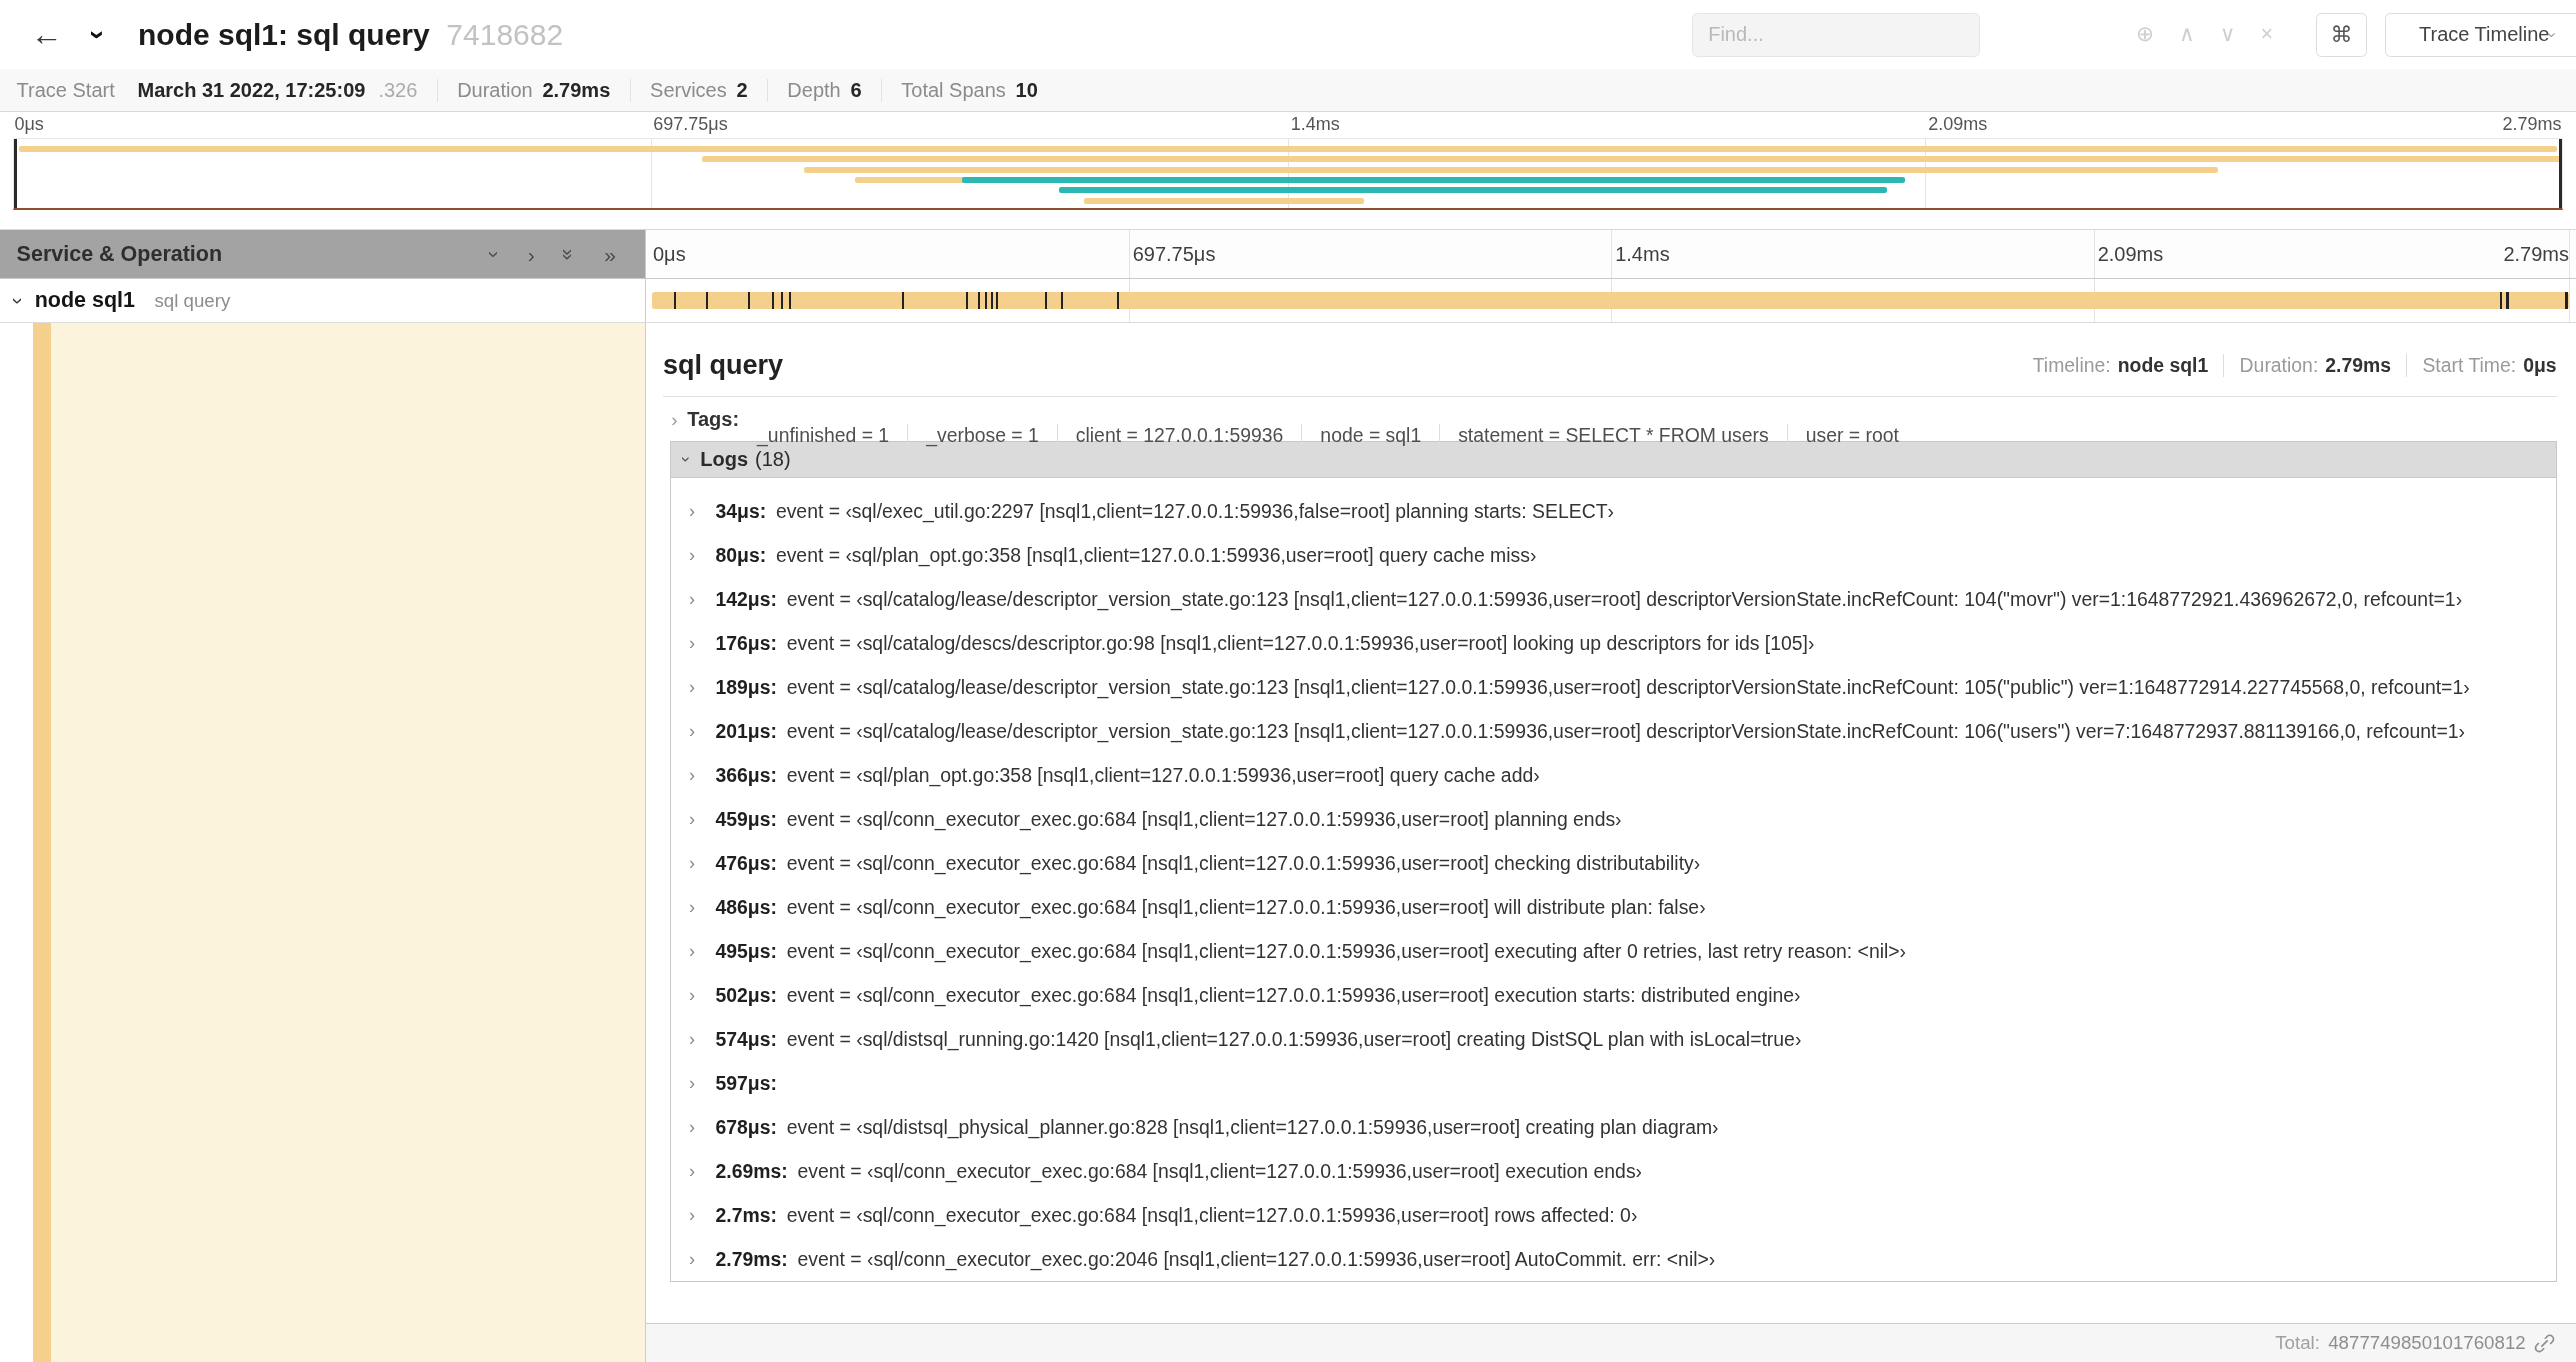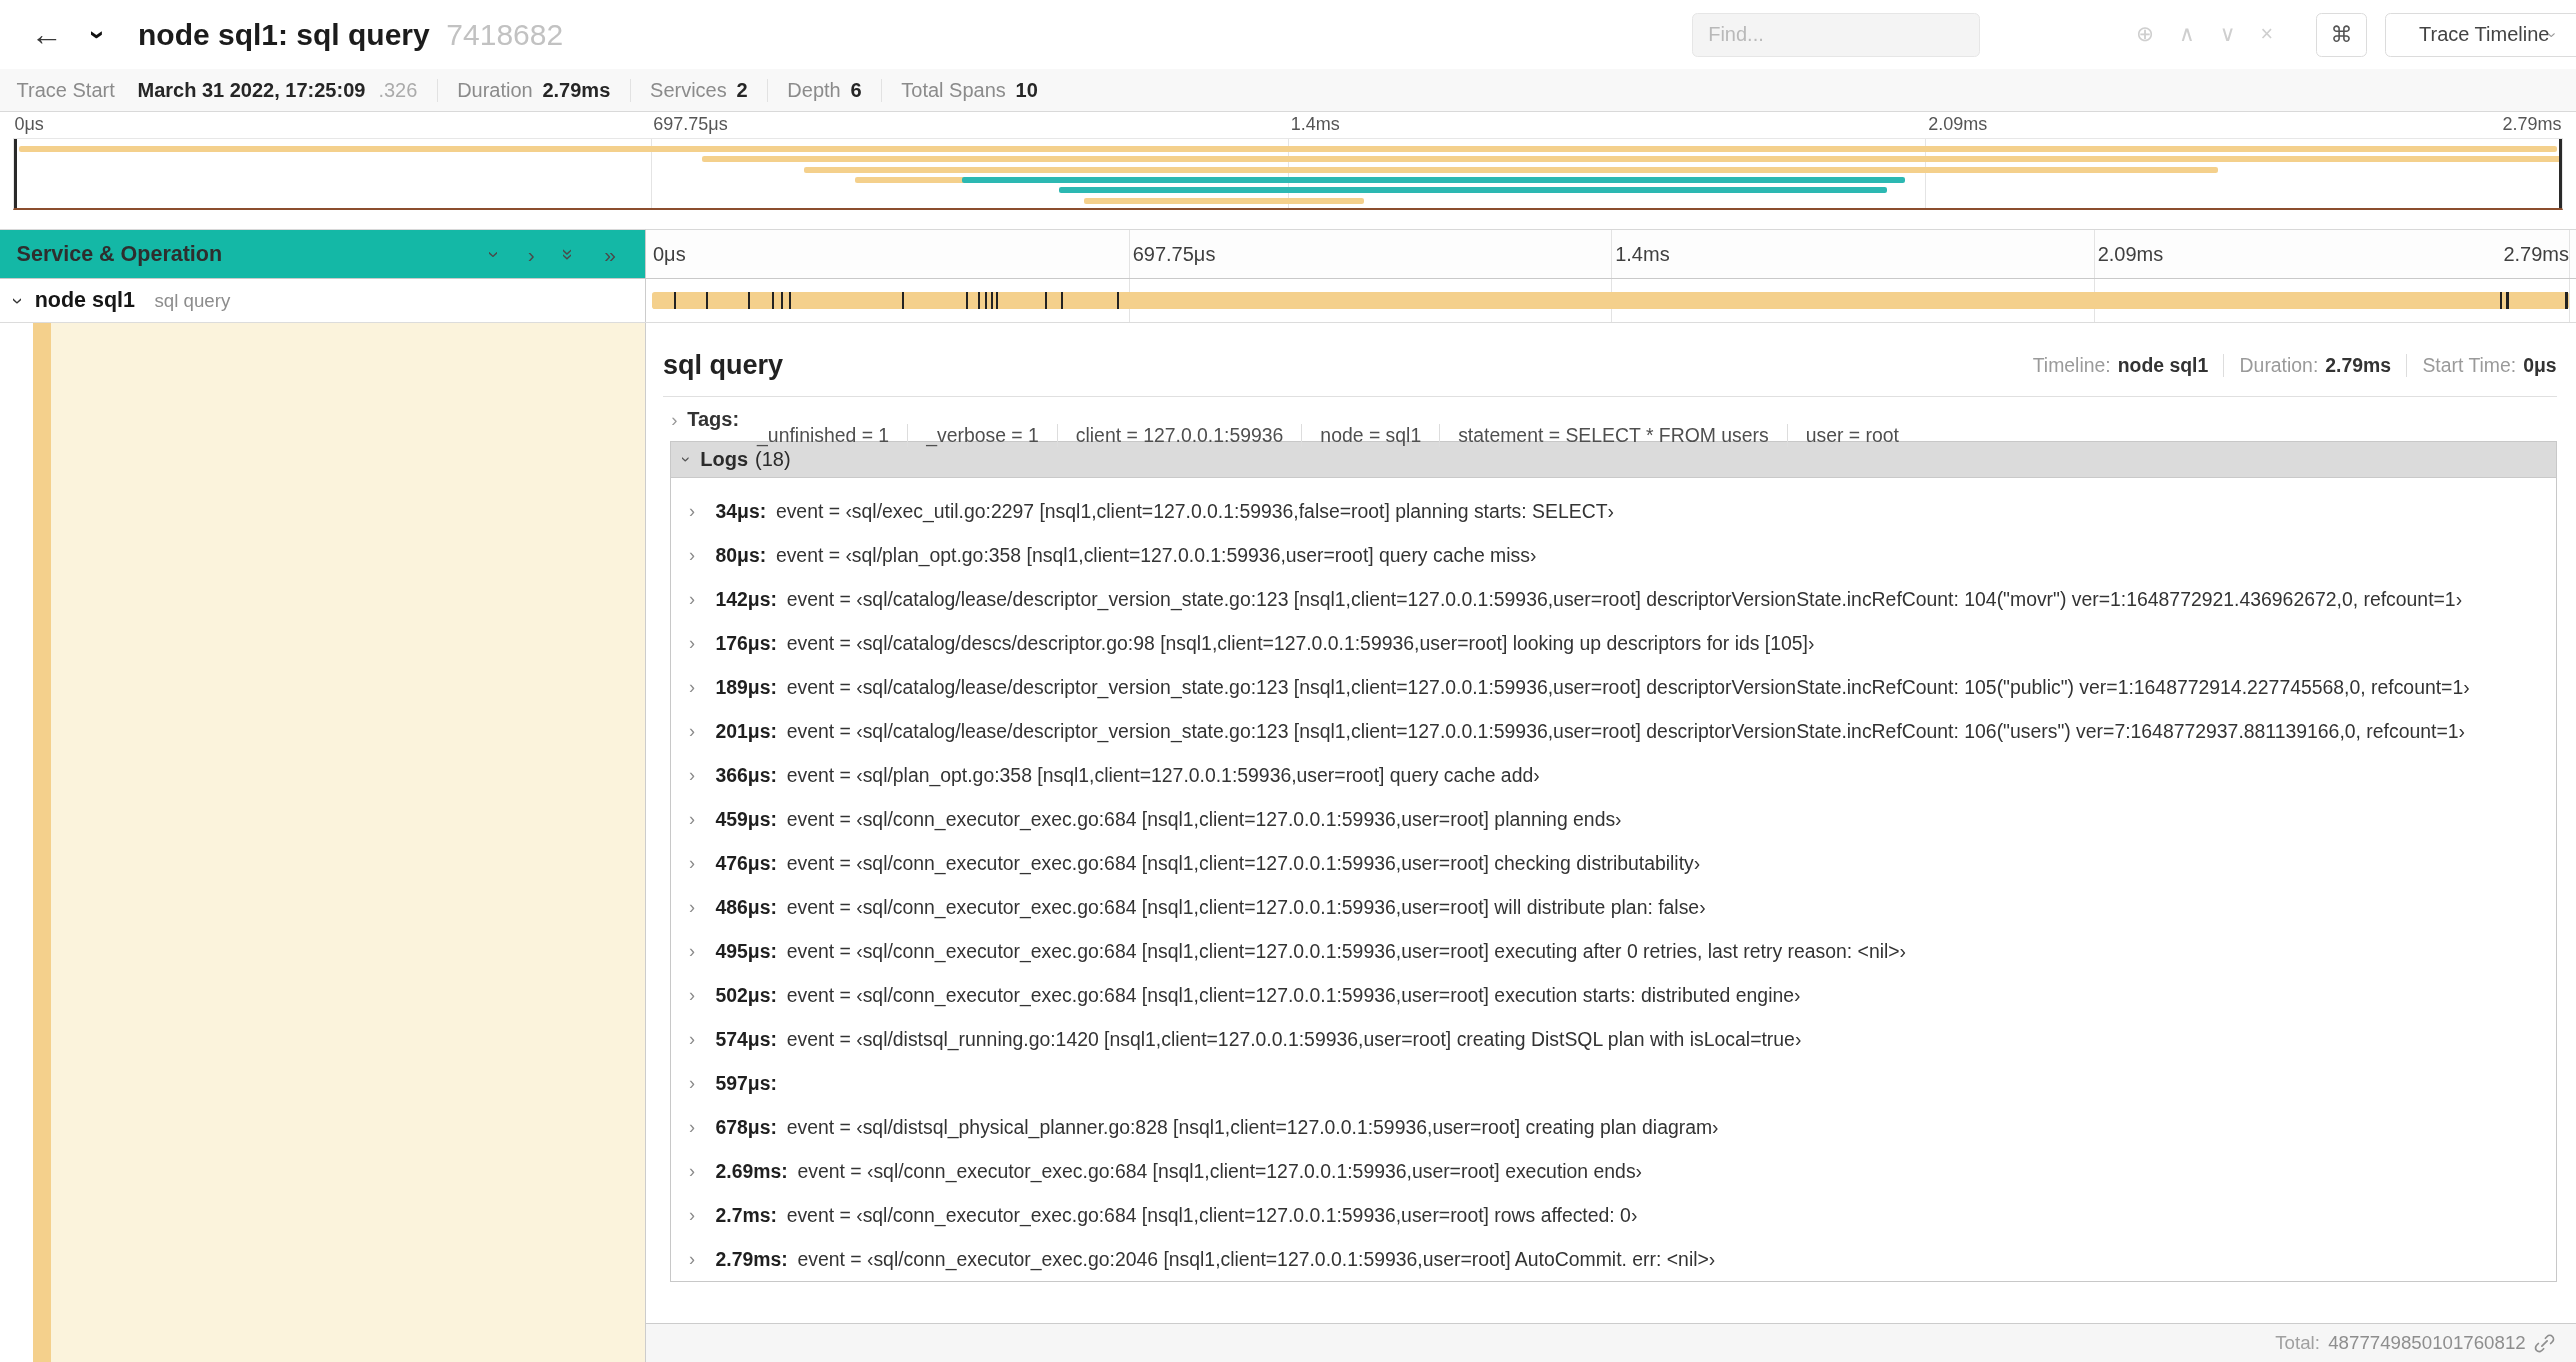--- a/index.html
+++ b/index.html
@@ -52,21 +52,21 @@
   .mt3 { left:calc(75% + 2.8px); } .mt4 { right:1.4px; }
   .minimap { position:absolute; left:13px; top:138px; width:2550px; height:72px; background:#fff;
              border:0.7px solid #e7e7e7; border-bottom:2.8px solid #8b4e2e; }
   .mm-grid { position:absolute; top:0; width:1.4px; height:100%; background:#e4e4e4; }
   .mg1 { left:25%; } .mg2 { left:50%; } .mg3 { left:75%; }
   .mm-handle { position:absolute; top:0; width:2.8px; height:100%; background:#2a2a2a; z-index:3; }
   .mh-l { left:0; } .mh-r { right:0; }
   .mm-span { position:absolute; height:6.2px; border-radius:2.1px; }
 
   
-  .panel-head-left { position:absolute; left:0; top:229px; width:646px; height:50px; background:#14b8a6;
+  .panel-head-left { position:absolute; left:0; top:229px; width:646px; height:50px; background:#a3a3a3;
              border-top:1.4px solid #d8d8d8; border-bottom:1.4px solid #c9c9c9; border-right:1.4px solid #cccccc;
              display:flex; align-items:center; }
   .phl-title { font-size:21.5px; font-weight:700; color:#2e2e2e; margin-left:16.6px; }
   .phl-icons { margin-left:auto; margin-right:29px; display:flex; gap:29px; align-items:center;
              color:#4a4a4a; font-size:21px; }
   .phl-icons button { background:none; border:none; color:#4a4a4a; font-size:21px; line-height:1; }
   .panel-head-right { position:absolute; left:646px; top:229px; width:1930px; height:50px; background:#fdfdfd;
              border-top:1.4px solid #d8d8d8; border-bottom:1.4px solid #c9c9c9; font-size:20px; color:#3f3f3f; }
   .panel-head-right .rt { position:absolute; top:50%; transform:translateY(-50%); z-index:2; }
   .rt0 { left:7px; } .rt1 { left:calc(25% + 4.2px); } .rt2 { left:calc(50% + 4.2px); }

